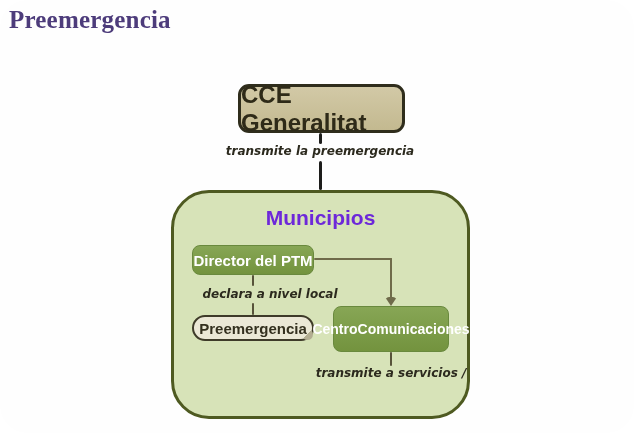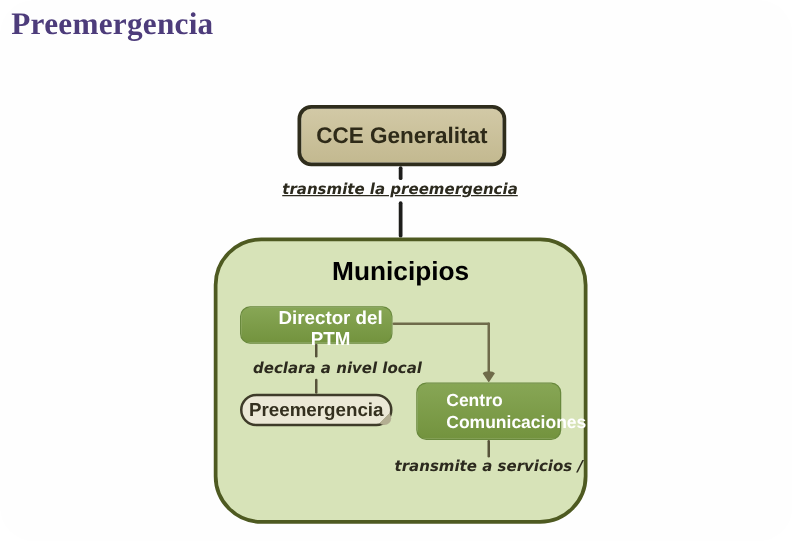--- a/index.html
+++ b/index.html
@@ -17,55 +17,55 @@
     font-size: 25px; font-weight: bold;
     color: #4d3c7b; letter-spacing: 0.2px;
   }
   
   .cce-box {
     position: absolute; left: 238px; top: 84px;
     width: 167px; height: 49px;
     background: linear-gradient(#d2c9a6, #c3b990);
     border: 3px solid #2f2d1c; border-radius: 11px;
     display: flex; align-items: center; justify-content: center;
-    font-size: 18px; font-weight: bold; color: #2e2a18;
+    font-size: 24px; font-weight: bold; color: #2e2a18;
   }
   
   .vline-dark { position: absolute; width: 3px; background: #1d1d1b; }
   .seg-cce-a { left: 319px; top: 133px; height: 11px; }
   .seg-cce-b { left: 319px; top: 161px; height: 29px; }
   .edge-label {
     position: absolute; text-align: center;
     font-style: italic; font-weight: 600;
     font-size: 12px; color: #2c2a1e;
     font-family: "DejaVu Sans", sans-serif;
     line-height: 14px;
   }
-  .lbl-transmite { left: 220px; top: 144px; width: 200px; text-decoration: underline; }
+  .lbl-transmite { left: 220px; top: 144px; width: 200px; }
   
   .muni-container {
     position: absolute; left: 171px; top: 190px;
     width: 299px; height: 229px;
     background: #d7e3b8;
     border: 3px solid #4e5a21; border-radius: 38px;
   }
   .muni-title {
     position: absolute; left: 0; top: 13px; width: 100%;
     text-align: center; font-size: 21px; font-weight: bold;
-    color: #000000;
+    color: #6d28d9;
   }
   .green-node {
     position: absolute;
     background: linear-gradient(#87a655, #73933e);
     border: 1px solid #69893d; border-radius: 8px;
-    display: flex; align-items: flex-start; justify-content: center;
-    color: #ffffff; font-weight: bold; text-align: center; padding-left: 23px;
+    display: flex; align-items: center; justify-content: center;
+    color: #ffffff; font-weight: bold; text-align: center;
   }
   .director-box { left: 18px; top: 52px; width: 122px; height: 30px; font-size: 15px; }
-  .centro-box { left: 159px; top: 113px; width: 116px; height: 46px; font-size: 14px; line-height: 17px; flex-direction: column; }
+  .centro-box { left: 159px; top: 113px; width: 116px; height: 46px; font-size: 14px; line-height: 17px; }
   
   .pre-box {
     position: absolute; left: 18px; top: 122px;
     width: 122px; height: 26px;
     background: #ebe8d6;
     border: 2px solid #3e3b29;
     display: flex; align-items: center; justify-content: center;
     font-size: 15px; font-weight: bold; color: #34301f;
   }
   .pre-fold {

